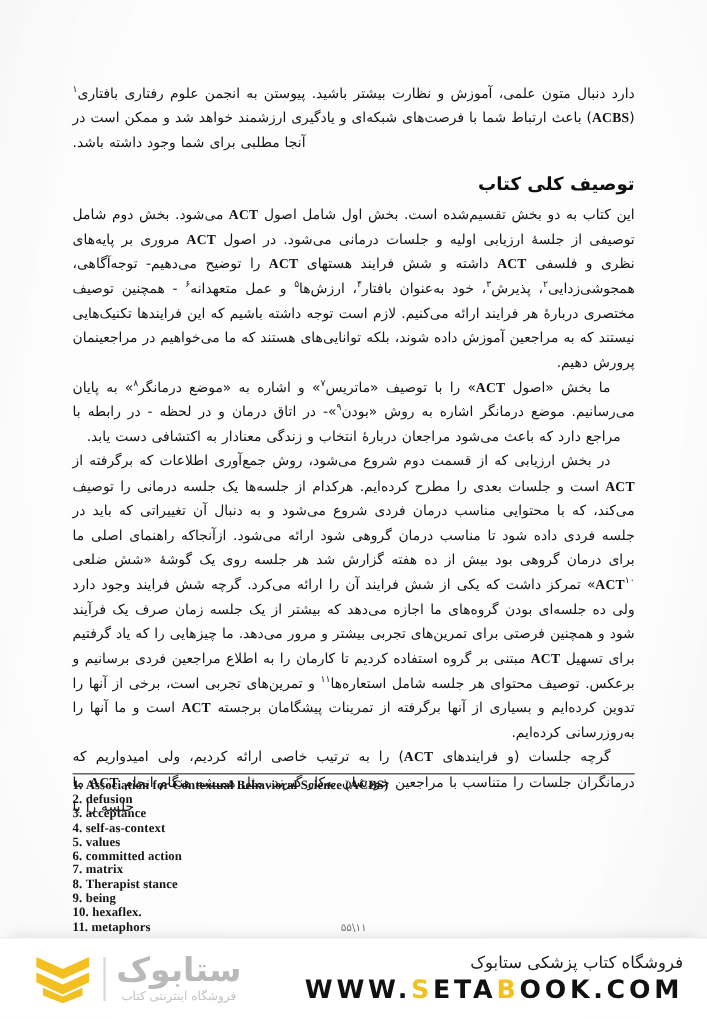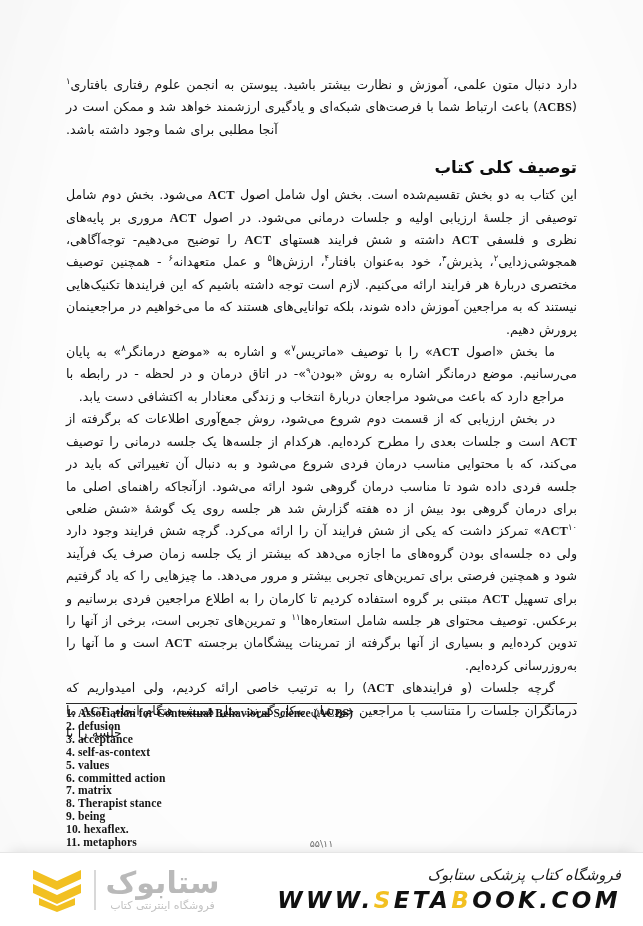--- a/index.html
+++ b/index.html
@@ -187,21 +187,20 @@
     height: 46px;
     display: block;
   }
 
   
   #brand-text {
     display: flex;
     flex-direction: column;
     align-items: flex-end;
     gap: 3px;
-    font-style: italic;
   }
   #brand-tagline {
     direction: rtl;
     font-family: "DejaVu Sans", sans-serif;
     font-size: 15px;
     color: #1c1c1c;
     letter-spacing: 0;
   }
   #brand-url {
     font-family: "DejaVu Sans", sans-serif;

